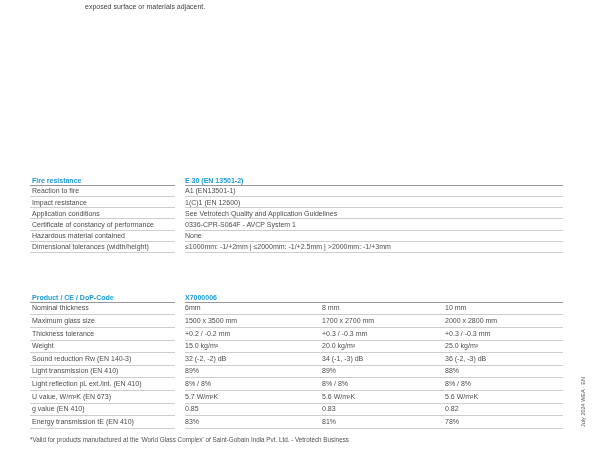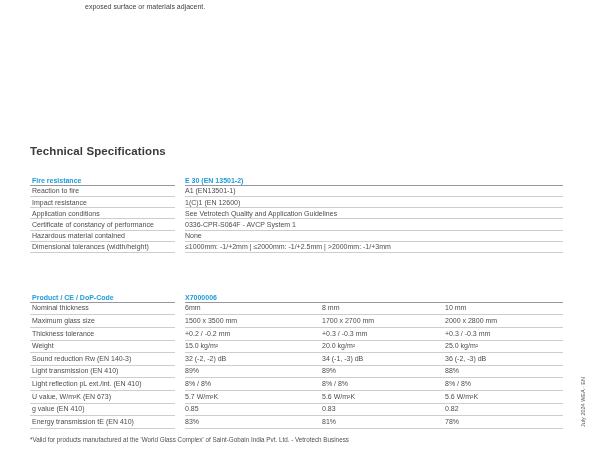--- a/index.html
+++ b/index.html
@@ -45,21 +45,20 @@
     font-size:5.5px; color:#54545a; white-space:nowrap;
   }
 </style>
 </head>
 <body>
 
 <div class="page">
 
   <div class="top-text">exposed surface or materials adjacent.</div>
 
-  <div class="section-title">Technical Specifications</div>
 
   <div class="spec-table t-fire">
     <div class="row hrow">
       <div class="cell lab">Fire resistance</div>
       <div class="cell vals">
           <span class="vcell v3">E 30 (EN 13501-2)</span>
         </div>
     </div>
     <div class="row">
       <div class="cell lab">Reaction to fire</div>

